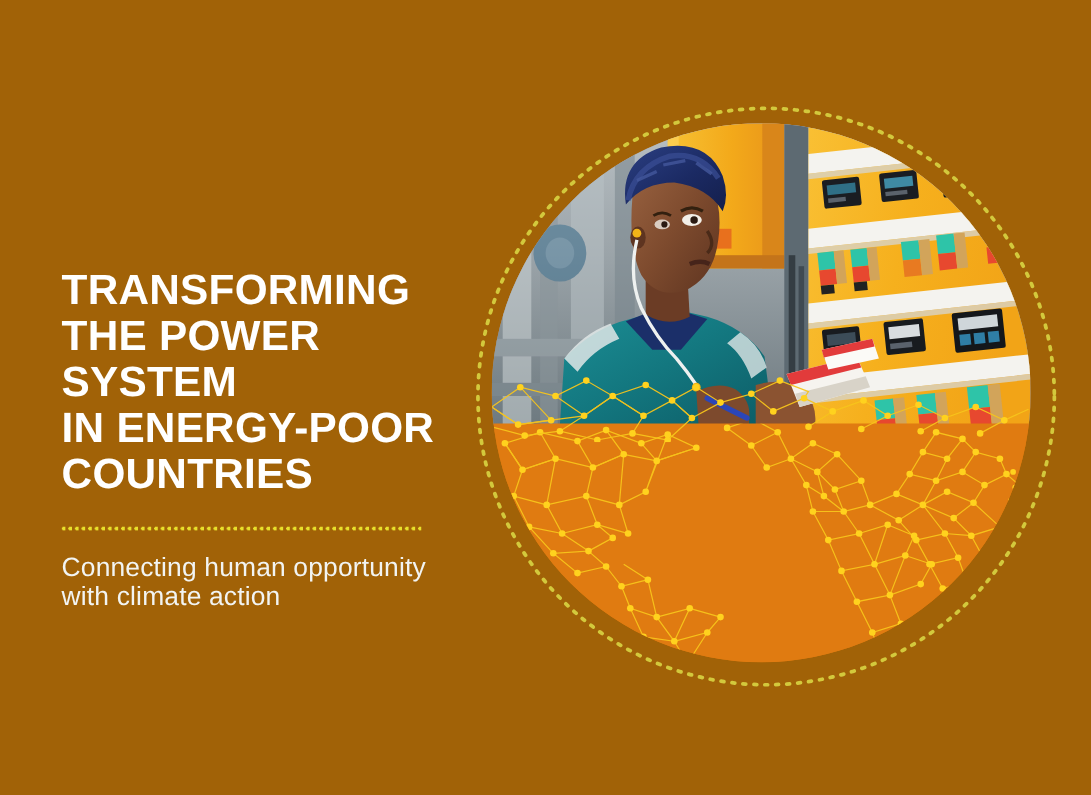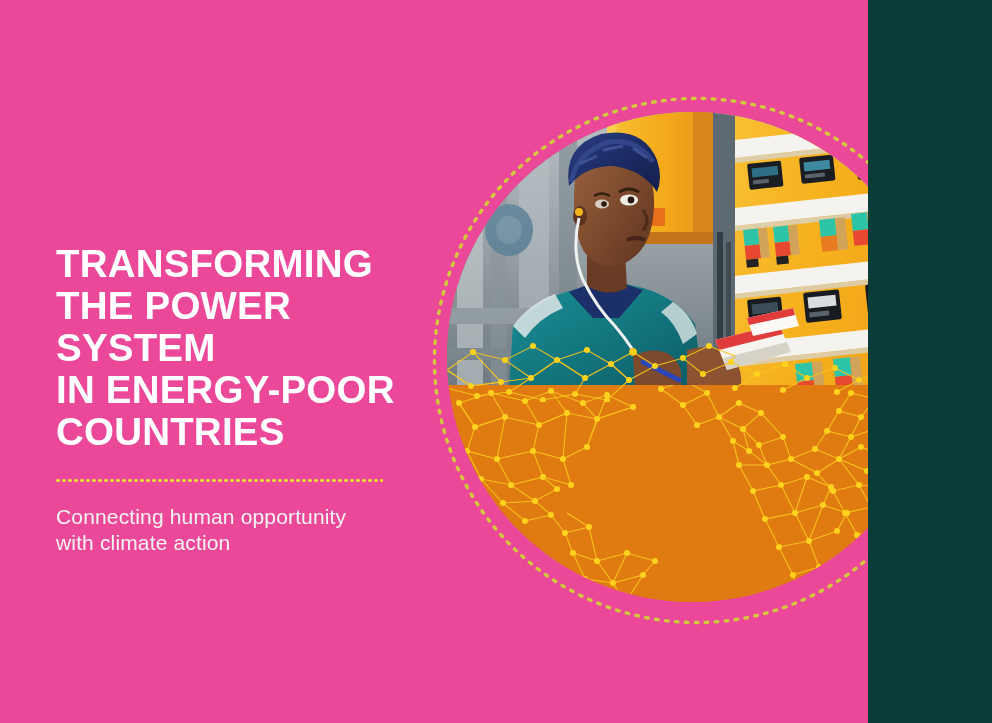--- a/index.html
+++ b/index.html
@@ -5,24 +5,24 @@
   html, body {
     margin: 0;
     padding: 0;
     background: #0a3d38;
   }
   body {
     font-family: "Liberation Sans", sans-serif;
   }
   .cover {
     position: relative;
-    width: 868px;
+    width: 992px;
     height: 723px;
     overflow: hidden;
-    background: #ec4899;
+    background: #a16207;
   }
 
   
   .text-block {
     position: absolute;
     left: 56px;
     top: 243px;
     width: 380px;
   }
   .cover-title {
@@ -43,21 +43,21 @@
     background-image: radial-gradient(circle at 2px 2.5px, #e8e02a 0 1.7px, rgba(0,0,0,0) 1.9px);
     background-size: 6px 5px;
     background-repeat: repeat-x;
   }
   .cover-subtitle {
     margin: 0;
     padding-top: 21px;
     color: #f2f4f2;
     font-family: "Liberation Sans", sans-serif;
     font-weight: 400;
-    font-size: 21px;
+    font-size: 24px;
     line-height: 26px;
     letter-spacing: 0.15px;
     white-space: pre-line;
   }
 
   
   .graphic {
     position: absolute;
     left: 424px;
     top: 88px;

